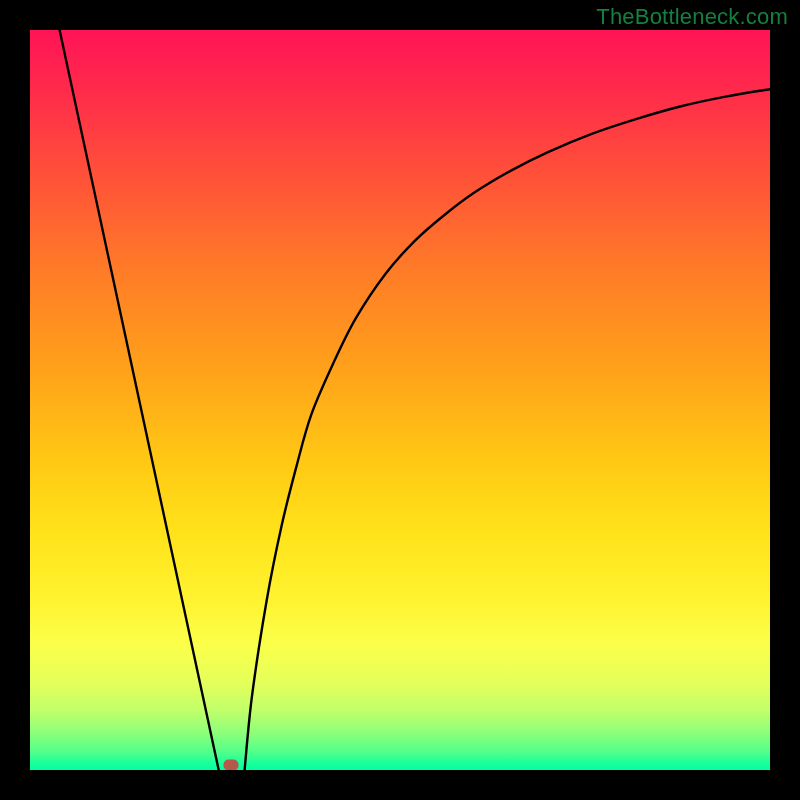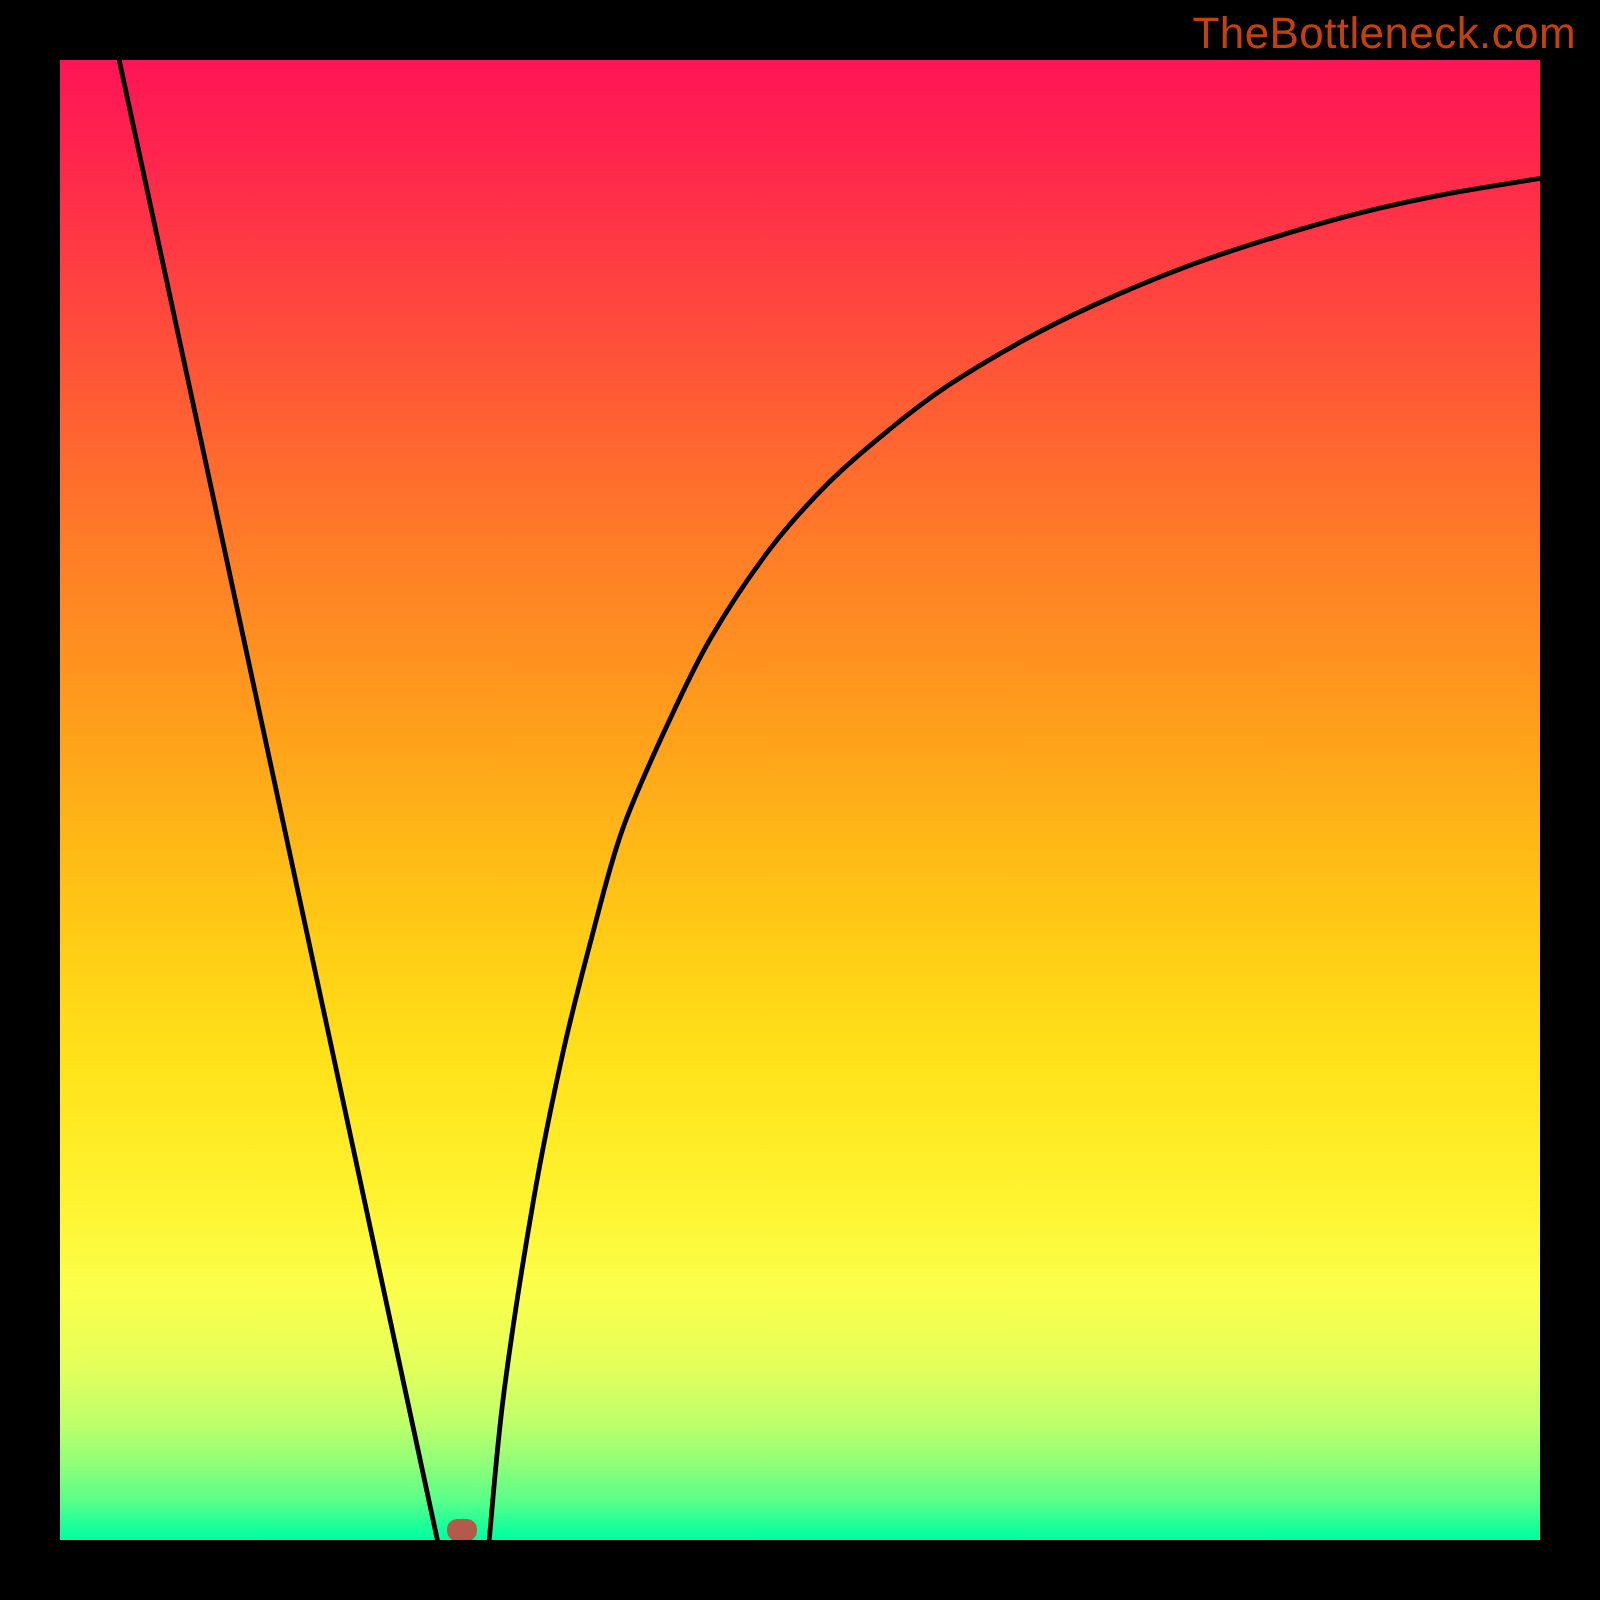--- a/index.html
+++ b/index.html
@@ -7,21 +7,21 @@
       width: 800px;
       height: 800px;
       position: relative;
       background: #000;
       font-family: Arial, sans-serif;
     }
     .watermark {
       position: absolute;
       top: 4px;
       right: 12px;
-      color: #c2410c;
+      color: #15803d;
       font-size: 22px;
       font-weight: normal;
       z-index: 10;
       letter-spacing: 0.2px;
     }
     .plot-area {
       position: absolute;
       left: 30px;
       top: 30px;
       width: 740px;

